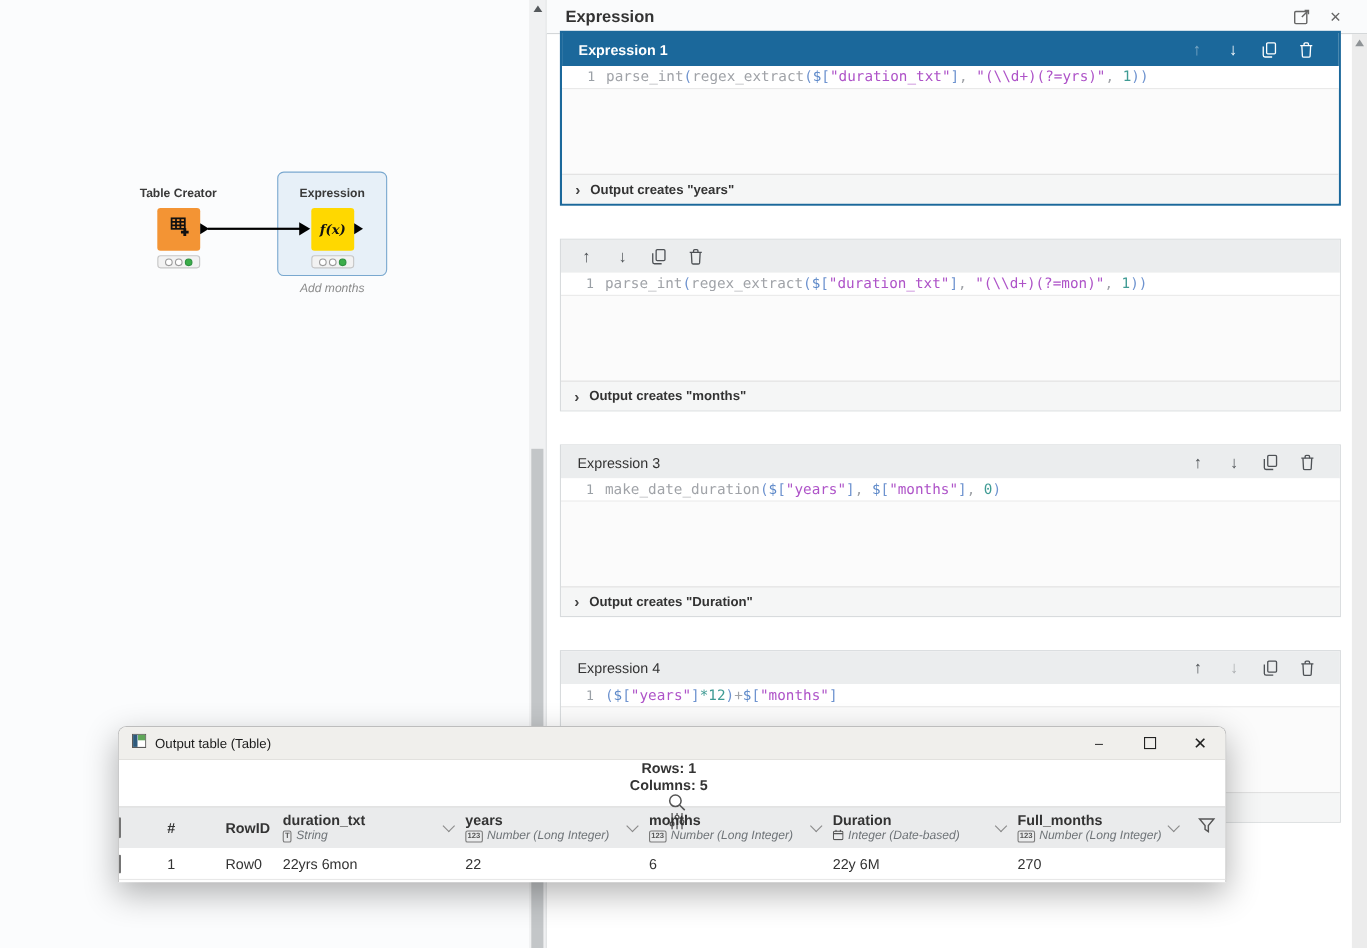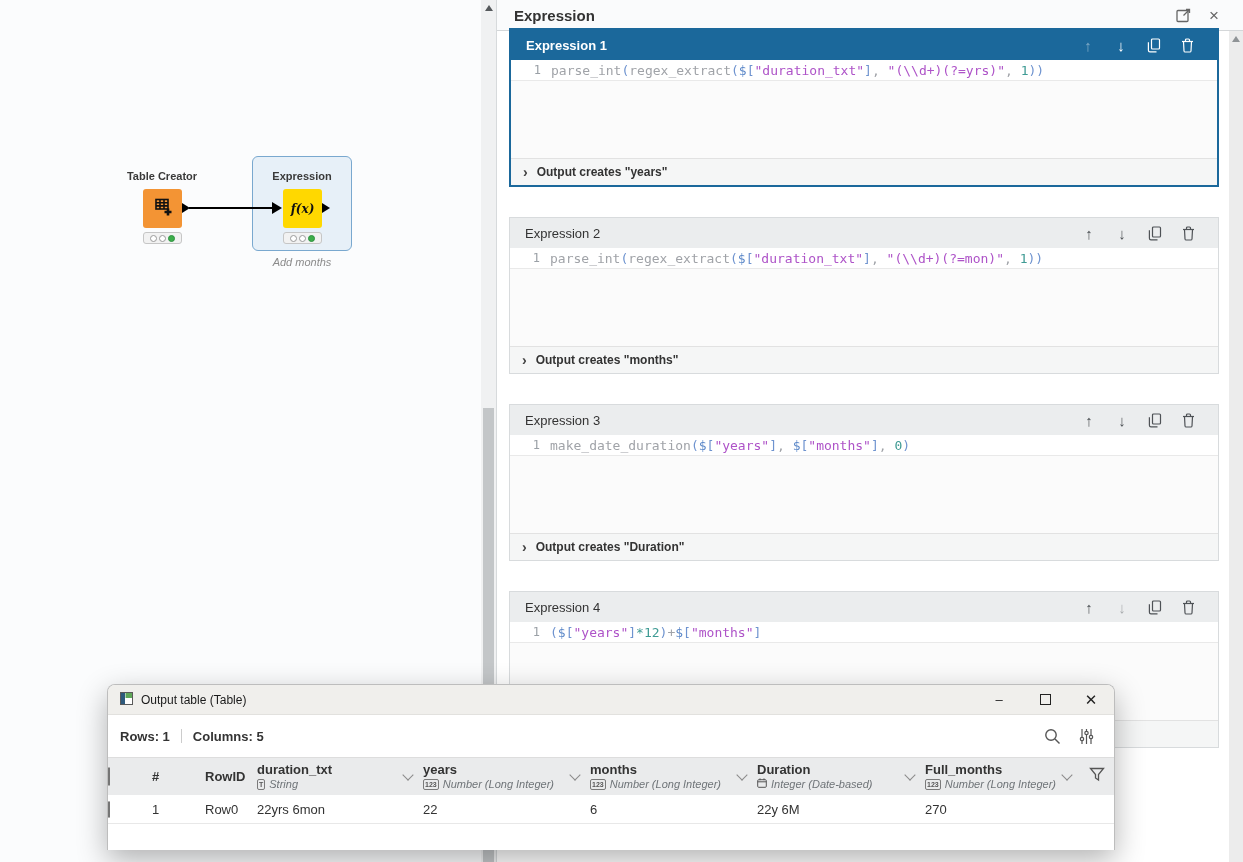--- a/index.html
+++ b/index.html
@@ -56,30 +56,30 @@
           font-family:"DejaVu Sans Mono",monospace;font-size:12px;flex:none;}
   .codeline{font-family:"DejaVu Sans Mono",monospace;font-size:13px;white-space:pre;}
   .tok-fn{color:#a0a3a8}.tok-o{color:#a0a3a8}
   .tok-p{color:#6e93cf}.tok-d{color:#5d89c9}
   .tok-s{color:#ae53c8}.tok-n{color:#3f9b94}
   .card-output{height:26px;border-top:1px solid #e2e2e2;background:#f5f6f6;display:flex;align-items:center;padding:0 12px;gap:9px;}
   .out-chevron{color:#444;font-size:14px;font-weight:700;line-height:12px;}
   .out-label{font-size:12px;font-weight:700;color:#333;}
 
   
-  #window{position:absolute;left:107px;top:684px;width:1008px;height:166px;background:#fff;
+  #window{position:absolute;left:107px;top:660px;width:1008px;height:142px;background:#fff;
           border:1px solid #bdbdbd;border-bottom:none;border-radius:8px 8px 0 0;
           box-shadow:0 10px 30px rgba(0,0,0,.30);box-sizing:border-box;overflow:hidden;}
   .win-titlebar{height:29px;background:#f0efec;display:flex;align-items:center;padding-left:12px;border-bottom:1px solid #e2e1de;}
   .win-title{font-size:12px;color:#1a1a1a;margin-left:8px;flex:1;}
   .win-controls{display:flex;height:100%;}
   .win-btn{width:46px;display:flex;align-items:center;justify-content:center;color:#222;font-size:13px;}
   .win-max-glyph{width:9px;height:9px;border:1px solid #222;display:block;}
   .win-close-glyph{font-size:15px;}
-  .win-toolbar{height:42px;display:flex;align-items:center;padding:0 18px 0 12px;background:#fff;}
+  .win-toolbar{height:42px;display:flex;align-items:center;padding:0 18px 0 12px;background:#fff;flex-direction:column;}
   .stat{font-size:13px;font-weight:700;color:#333;}
   .stat-divider{width:1px;height:14px;background:#ccc;margin:0 11px;}
   .tb-spacer{flex:1;}
   .tb-icon{display:flex;align-items:center;justify-content:center;width:20px;height:20px;margin-left:14px;}
 
   .tbl-header{display:grid;grid-template-columns:40px 53px 52px 166px 167px 167px 168px 157px 38px;
               height:37px;background:#eaebec;border-top:1px solid #dddddd;align-items:center;}
   .th{position:relative;padding:0 16px 0 4px;box-sizing:border-box;}
   .col-name{font-size:13px;font-weight:700;color:#333;line-height:14px;display:block;}
   .col-type{display:flex;align-items:center;gap:4px;font-size:11px;font-style:italic;color:#6f7478;line-height:12px;margin-top:1px;}
@@ -183,21 +183,20 @@
             <span class="codeline"><span class="tok-fn">parse_int</span><span class="tok-p">(</span><span class="tok-fn">regex_extract</span><span class="tok-p">(</span><span class="tok-d">$</span><span class="tok-p">[</span><span class="tok-s">"duration_txt"</span><span class="tok-p">]</span><span class="tok-fn">, </span><span class="tok-s">"(\\d+)(?=yrs)"</span><span class="tok-fn">, </span><span class="tok-n">1</span><span class="tok-p">))</span></span>
           </div>
         </div>
         <div class="card-output">
           <span class="out-chevron">›</span>
           <span class="out-label">Output creates "years"</span>
         </div>
       </div>
       <div class="card">
         <div class="card-header">
-          <span class="card-title">Expression 2</span>
           <span class="card-actions">
             <span class="icon-btn">↑</span>
             <span class="icon-btn">↓</span>
             <span class="icon-btn">
               <svg width="14" height="15" viewBox="0 0 14 15" fill="none" stroke="currentColor" stroke-width="1.2">
                 <rect x="4.5" y="1" width="8" height="10" rx="1"></rect>
                 <path d="M9.5 13.8 H3 a1.6 1.6 0 0 1 -1.6 -1.6 V4.2"></path>
               </svg>
             </span>
             <span class="icon-btn">

